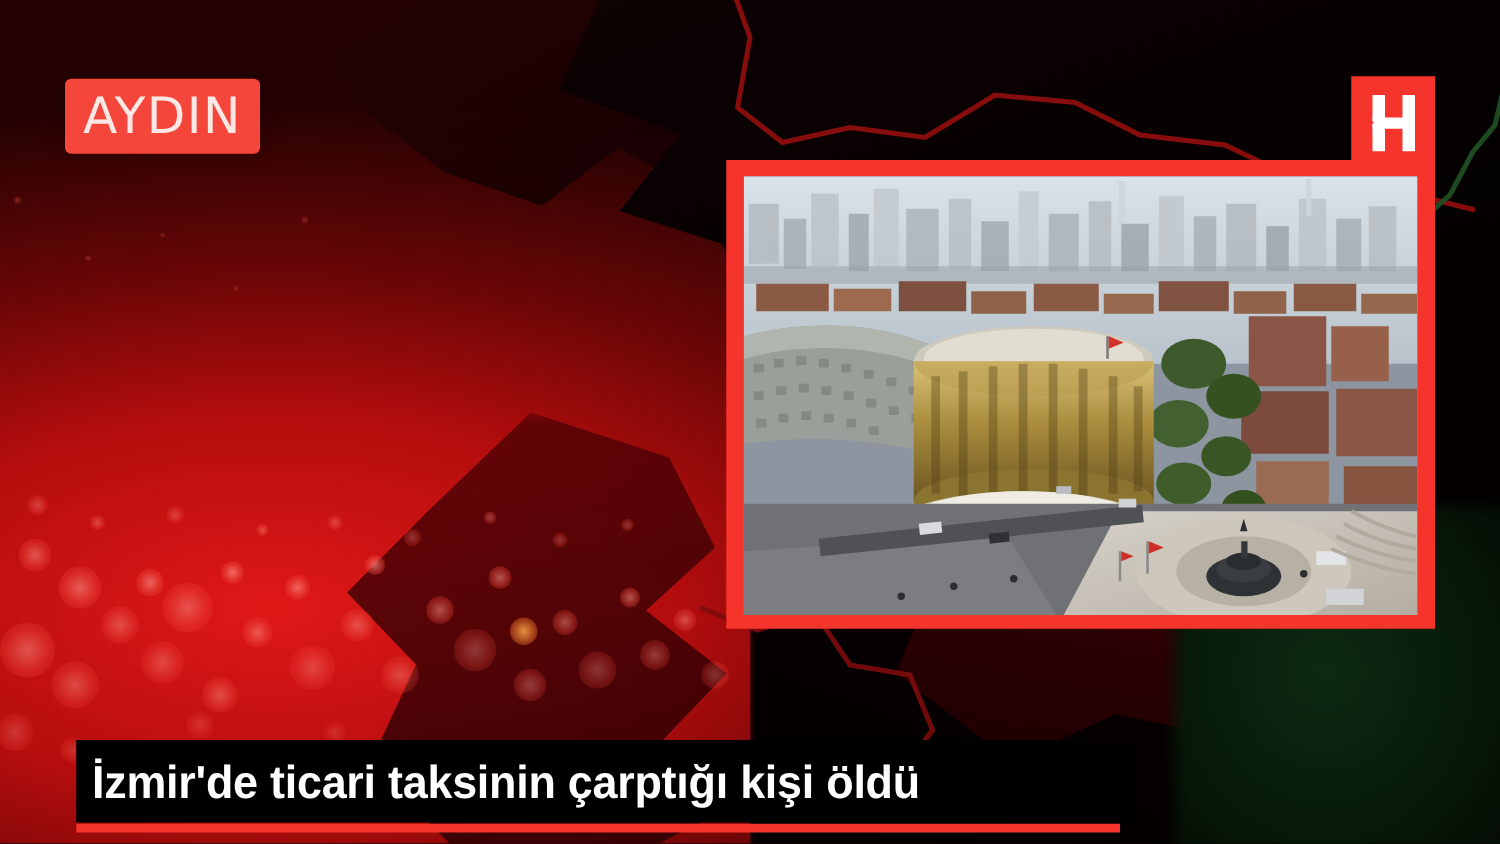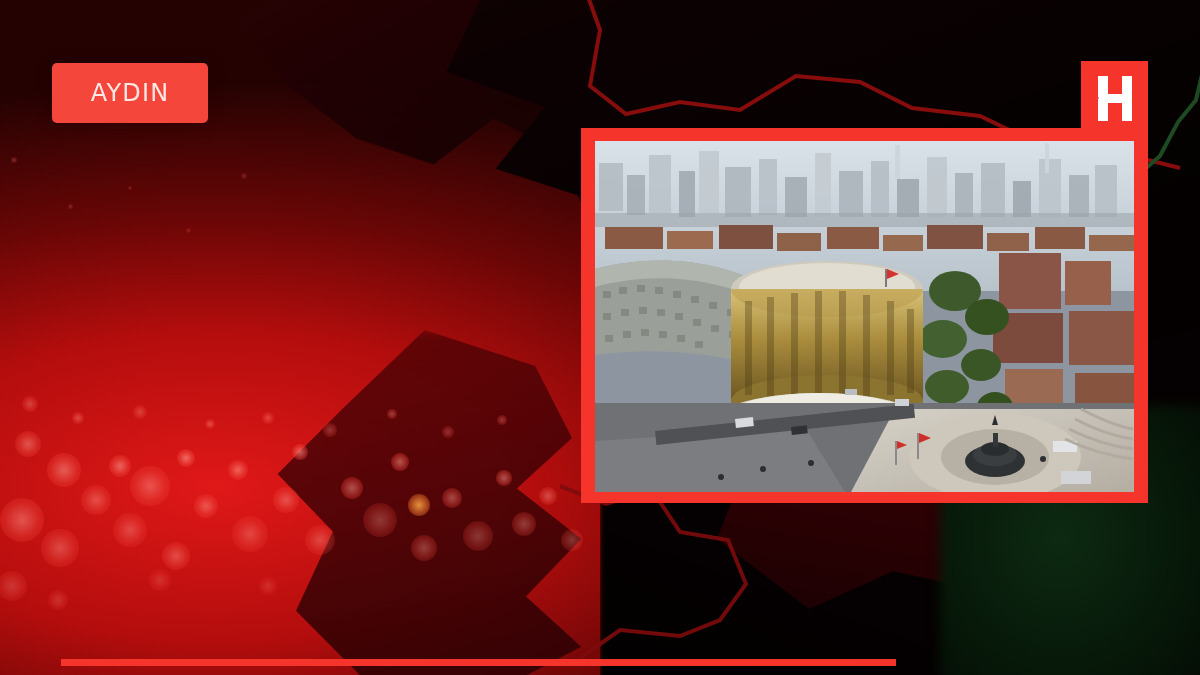--- a/index.html
+++ b/index.html
@@ -121,21 +121,21 @@
     width: 156px; height: 60px;
     background: #f5463c;
     border-radius: 5px;
     display: flex;
     align-items: center;
     justify-content: center;
     box-shadow: 0 0 18px rgba(0,0,0,.18);
   }
   .city-badge span {
     color: #fbe7e4;
-    font-size: 24px;
+    font-size: 40px;
     letter-spacing: 1.2px;
     font-weight: 400;
     font-family: "DejaVu Sans", sans-serif;
   }
 
   
   .photo-frame {
     position: absolute;
     left: 581px; top: 128px;
     width: 567px; height: 375px;
@@ -461,15 +461,18 @@
 
   <div class="logo-block">
     <div class="logo-h">
       <div class="bar-l"></div>
       <div class="bar-m"></div>
       <div class="bar-r"></div>
       <div class="notch"></div>
     </div>
   </div>
 
+  <div class="headline-bar">
+    <div class="headline-text">İzmir'de ticari taksinin çarptığı kişi öldü</div>
+  </div>
   <div class="headline-underline"></div>
 
 </div>
 
 </body></html>

